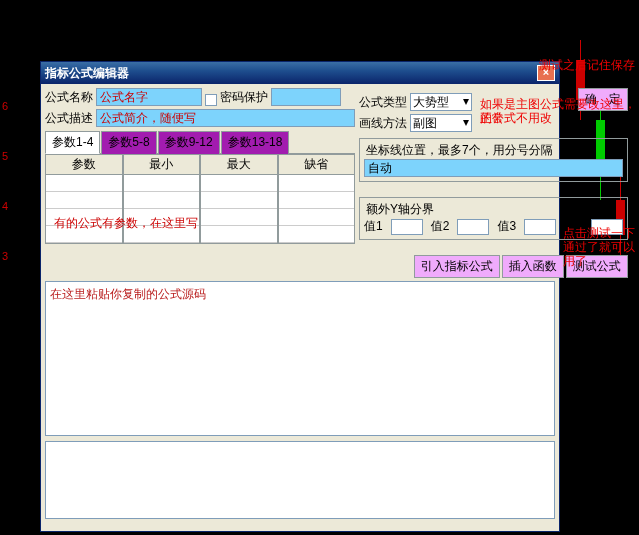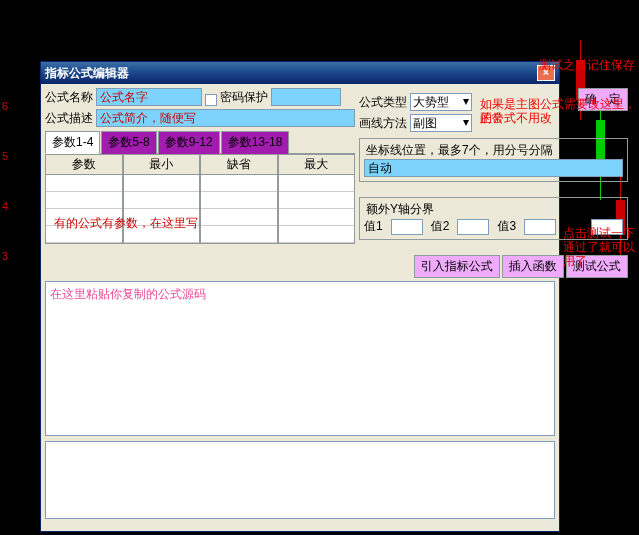--- a/index.html
+++ b/index.html
@@ -26,21 +26,21 @@
 .btn{border:1px solid #919b9c;background:#f0abfc;padding:2px 6px;font-size:12px;cursor:pointer;white-space:nowrap}
 .tabs{display:flex;border-bottom:1px solid #919b9c;margin-top:2px}
 .tab{padding:2px 6px;border:1px solid #919b9c;border-bottom:none;background:#a21caf;margin-right:1px;font-size:12px;cursor:pointer;position:relative;top:1px}
 .tab.active{background:#fff;border-bottom:1px solid #fff}
 .param-grid{display:flex;width:310px}
 .param-col{flex:1;border:1px solid #919b9c}
 .param-hdr{text-align:center;padding:1px;border-bottom:1px solid #919b9c;background:#ece9d8;font-size:12px}
 .param-cell{height:17px;background:#fff;border-bottom:1px solid #ccc}
 .fieldset{border:1px solid #919b9c;padding:4px;margin-bottom:15px}
 .fieldset .legend{font-size:12px;margin-top:-12px;background:#ece9d8;display:inline-block;padding:0 2px}
-.code-area{width:100%;height:155px;background:#fff;border:1px solid #7f9db9;padding:4px;font-size:12px;color:#ec4899;resize:none}
+.code-area{width:100%;height:155px;background:#fff;border:1px solid #7f9db9;padding:4px;font-size:12px;color:#b91c1c;resize:none}
 .bottom-area{display:flex;margin-top:2px}
 .msg-area{flex:1;height:78px;background:#fff;border:1px solid #7f9db9}
 .side-btns{display:flex;flex-direction:column;margin-left:2px;gap:1px}
 .side-btns .btn{height:18px;width:56px;padding:1px 2px}
 .top-area{display:flex;gap:4px}
 .left-col{width:322px}
 .right-col{flex:1}
 .small-inp{width:32px;height:16px;border:1px solid #7f9db9;background:#fff;font-size:11px}
 .ylabels{position:absolute;left:2px;color:#c00;font-size:11px}
 </style>
@@ -102,28 +102,28 @@
             <div class="param-cell"></div>
           </div>
           <div class="param-col">
             <div class="param-hdr">最小</div>
             <div class="param-cell"></div>
               <div class="param-cell"></div>
               <div class="param-cell"></div>
               <div class="param-cell"></div>
           </div>
           <div class="param-col">
-            <div class="param-hdr">缺省</div>
+            <div class="param-hdr">最大</div>
             <div class="param-cell"></div>
               <div class="param-cell"></div>
               <div class="param-cell"></div>
               <div class="param-cell"></div>
           </div>
           <div class="param-col">
-            <div class="param-hdr">最大</div>
+            <div class="param-hdr">缺省</div>
             <div class="param-cell"></div>
               <div class="param-cell"></div>
               <div class="param-cell"></div>
               <div class="param-cell"></div>
           </div>
         </div>
         <div style="position:absolute;color:#c00;font-size:12px;top:153px;left:13px">有的公式有参数，在这里写</div>
       </div>
       <div class="right-col">
         <div class="row">

